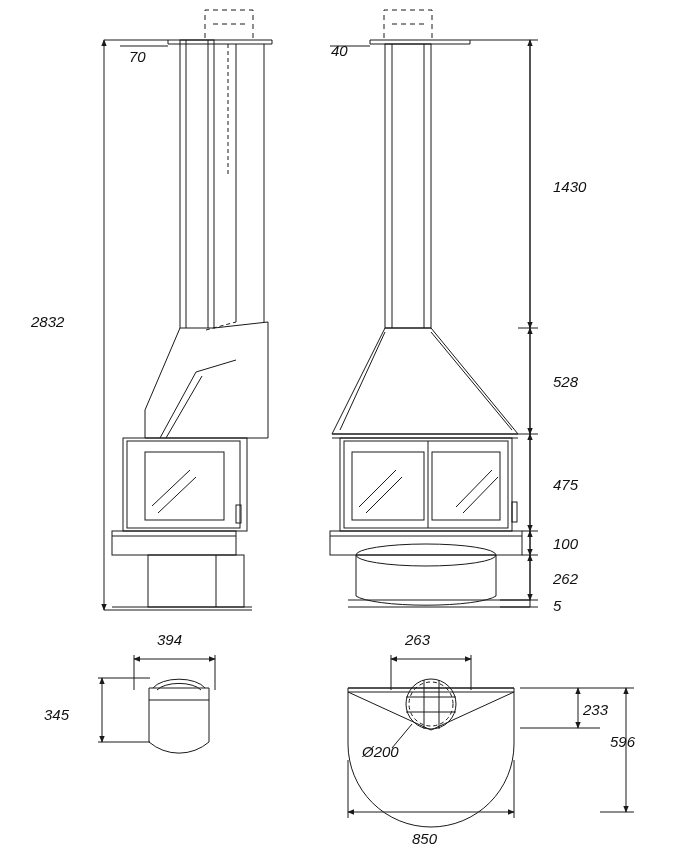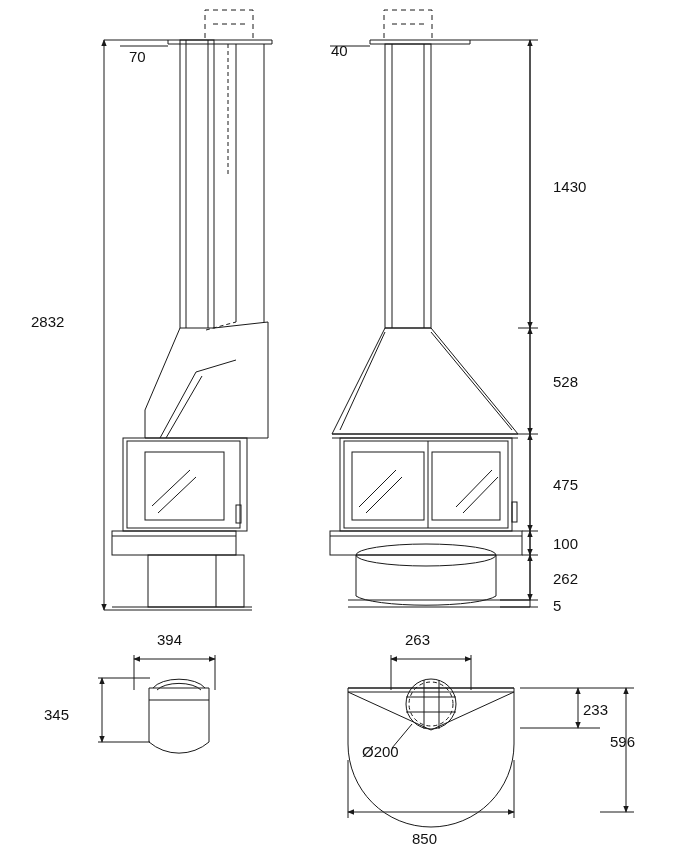--- a/index.html
+++ b/index.html
@@ -1,17 +1,17 @@
 <!DOCTYPE html>
 <html><head>
 <meta charset="utf-8">
 <style>
   html,body{margin:0;padding:0;background:#ffffff;}
   body{width:677px;height:863px;font-family:"Liberation Sans",sans-serif;color:#111;}
-  #stage{position:relative;width:677px;height:863px;overflow:hidden;}
+  #stage{position:relative;width:677px;height:863px;overflow:hidden;font-style:italic;}
   svg{position:absolute;left:0;top:0;}
   .dimtext{font-family:"Liberation Sans",sans-serif;font-size:15px;fill:#111;}
 </style>
 </head>
 <body>
 
 <div id="stage">
   <svg width="677" height="863" viewBox="0 0 677 863">
     <defs>
       <marker id="arrA" viewBox="0 0 10 10" refX="9" refY="5" markerWidth="7" markerHeight="7" orient="auto">

